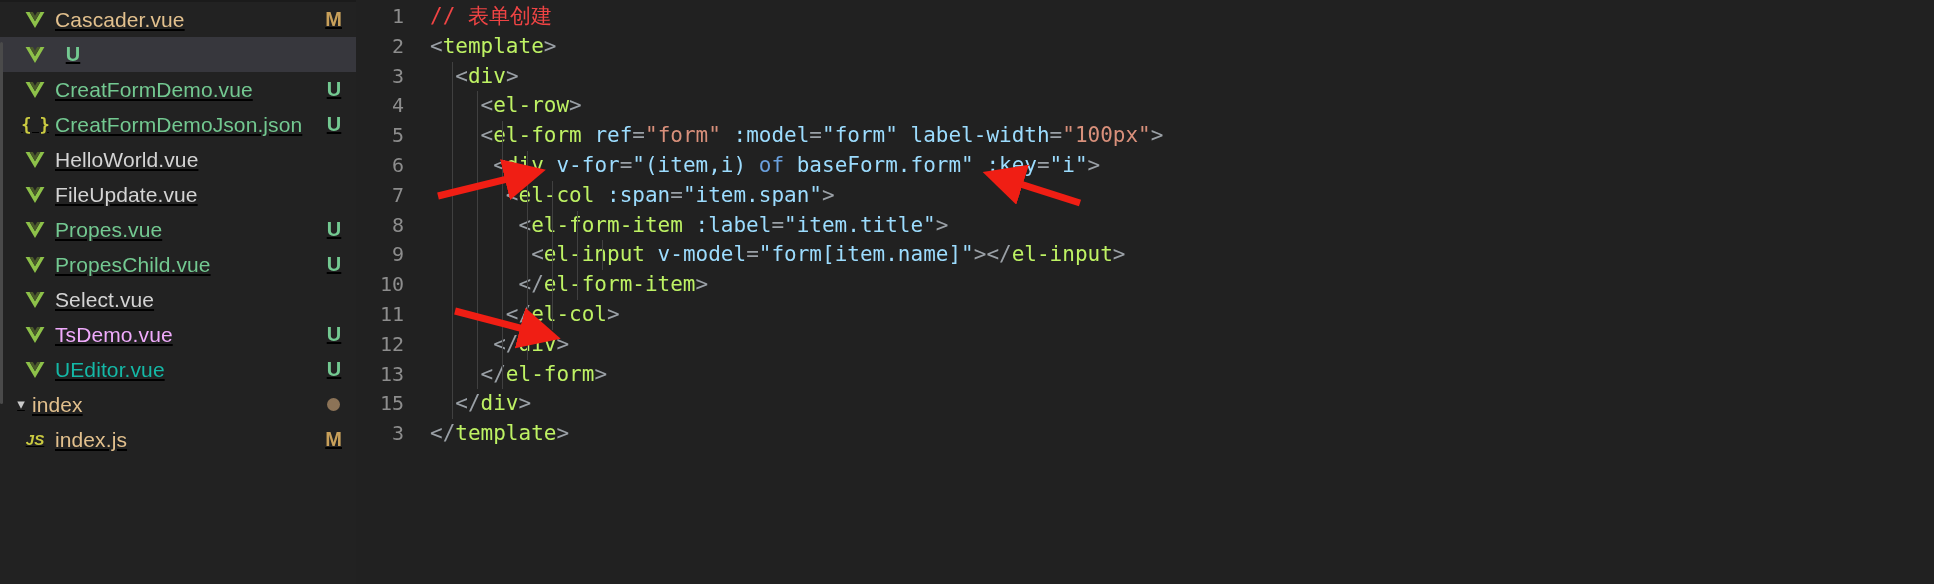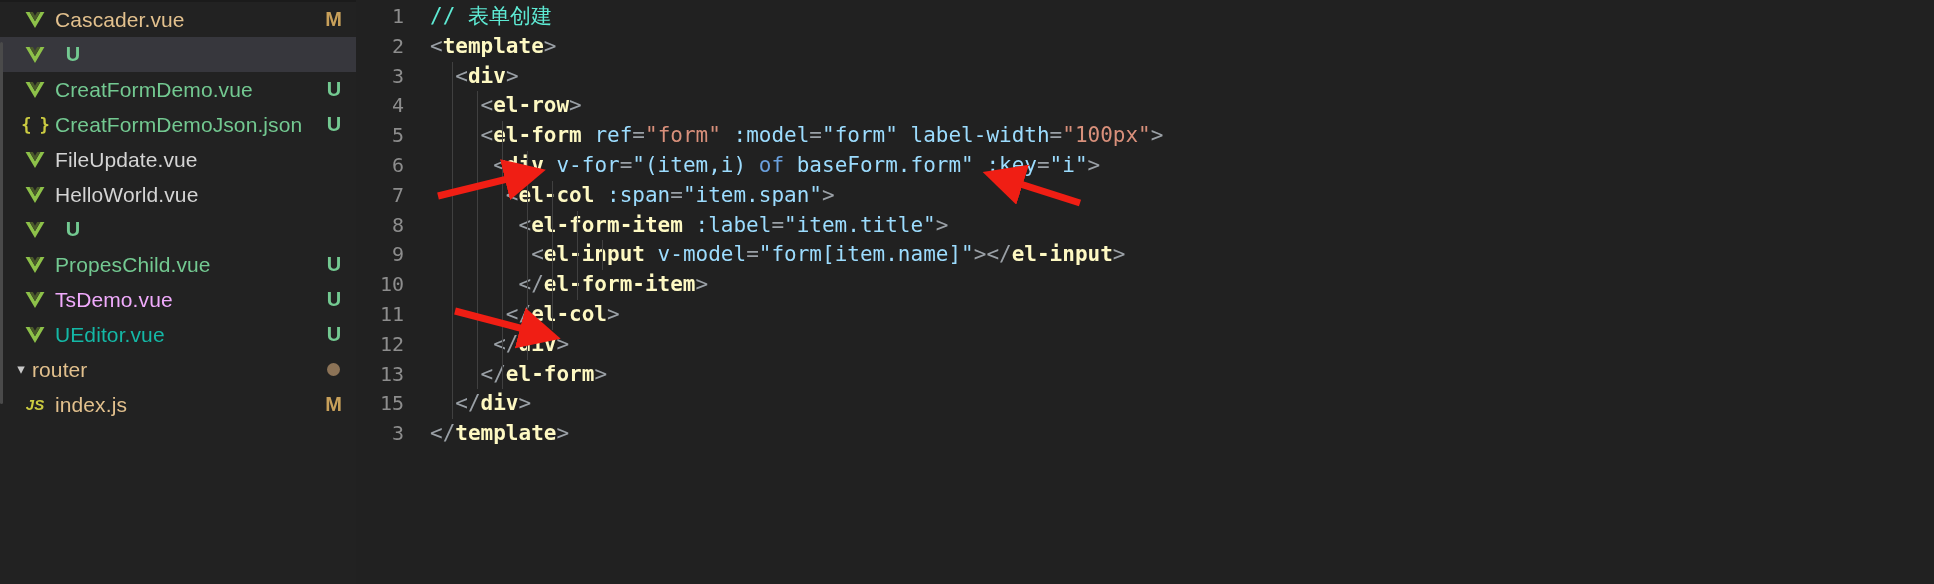--- a/index.html
+++ b/index.html
@@ -39,20 +39,21 @@
     height: 35px;
     display: flex;
     align-items: center;
     padding-left: 10px;
     padding-right: 14px;
     box-sizing: border-box;
     position: relative;
     white-space: nowrap;
     font-size: 21px;
     letter-spacing: 0.1px;
+    text-decoration: underline;
   }
   .tree-row.selected {
     background: #37373d;
   }
   .tree-row .indent {
     display: inline-block;
     width: 12px;
     flex: 0 0 auto;
   }
   .icon-box {
@@ -162,23 +163,23 @@
   
   .guide {
     position: absolute;
     width: 1px;
     background: #404040;
     top: 0;
     height: 29.8px;
   }
 
   
-  .t-comment { color: #5eead4; }
+  .t-comment { color: #ef4444; }
   .t-punct   { color: #9aa0a6; }
-  .t-tag     { color: #fef9c3; font-weight: bold; }
+  .t-tag     { color: #bef264; }
   .t-attr    { color: #9cdcfe; }
   .t-string  { color: #d9907b; }
   .t-strq    { color: #9cdcfe; }
   .t-kw      { color: #6aa0dd; }
   .t-plain   { color: #d4d4d4; }
 
   
   .arrow-svg {
     position: absolute;
     pointer-events: none;
@@ -242,40 +243,41 @@
           <span class="badge" style="color:#73c991">U</span>
         </div>
         <div class="tree-row">
           <span class="indent"></span>
           <span class="icon-box vue-icon">
             <svg width="22" height="18" viewBox="0 0 24 20">
               <path d="M1.5 1 L6 1 L12 11.5 L18 1 L22.5 1 L12 19 Z" fill="#8dc149"></path>
               <path d="M6.2 1 L9.6 1 L12 5.2 L14.4 1 L17.8 1 L12 11 Z" fill="#4a5a2a"></path>
             </svg>
           </span>
+          <span class="tree-label" style="color:#d4d4d4">HelloWorld.vue</span>
+        </div>
+        <div class="tree-row">
+          <span class="indent"></span>
+          <span class="icon-box vue-icon">
+            <svg width="22" height="18" viewBox="0 0 24 20">
+              <path d="M1.5 1 L6 1 L12 11.5 L18 1 L22.5 1 L12 19 Z" fill="#8dc149"></path>
+              <path d="M6.2 1 L9.6 1 L12 5.2 L14.4 1 L17.8 1 L12 11 Z" fill="#4a5a2a"></path>
+            </svg>
+          </span>
           <span class="tree-label" style="color:#d4d4d4">FileUpdate.vue</span>
         </div>
         <div class="tree-row">
           <span class="indent"></span>
           <span class="icon-box vue-icon">
             <svg width="22" height="18" viewBox="0 0 24 20">
               <path d="M1.5 1 L6 1 L12 11.5 L18 1 L22.5 1 L12 19 Z" fill="#8dc149"></path>
               <path d="M6.2 1 L9.6 1 L12 5.2 L14.4 1 L17.8 1 L12 11 Z" fill="#4a5a2a"></path>
             </svg>
           </span>
-          <span class="tree-label" style="color:#d4d4d4">HelloWorld.vue</span>
-        </div>
-        <div class="tree-row">
-          <span class="indent"></span>
-          <span class="icon-box vue-icon">
-            <svg width="22" height="18" viewBox="0 0 24 20">
-              <path d="M1.5 1 L6 1 L12 11.5 L18 1 L22.5 1 L12 19 Z" fill="#8dc149"></path>
-              <path d="M6.2 1 L9.6 1 L12 5.2 L14.4 1 L17.8 1 L12 11 Z" fill="#4a5a2a"></path>
-            </svg>
-          </span>
+          <span class="tree-label" style="color:#73c991">Propes.vue</span>
           <span class="badge" style="color:#73c991">U</span>
         </div>
         <div class="tree-row">
           <span class="indent"></span>
           <span class="icon-box vue-icon">
             <svg width="22" height="18" viewBox="0 0 24 20">
               <path d="M1.5 1 L6 1 L12 11.5 L18 1 L22.5 1 L12 19 Z" fill="#8dc149"></path>
               <path d="M6.2 1 L9.6 1 L12 5.2 L14.4 1 L17.8 1 L12 11 Z" fill="#4a5a2a"></path>
             </svg>
           </span>
@@ -283,37 +285,47 @@
           <span class="badge" style="color:#73c991">U</span>
         </div>
         <div class="tree-row">
           <span class="indent"></span>
           <span class="icon-box vue-icon">
             <svg width="22" height="18" viewBox="0 0 24 20">
               <path d="M1.5 1 L6 1 L12 11.5 L18 1 L22.5 1 L12 19 Z" fill="#8dc149"></path>
               <path d="M6.2 1 L9.6 1 L12 5.2 L14.4 1 L17.8 1 L12 11 Z" fill="#4a5a2a"></path>
             </svg>
           </span>
+          <span class="tree-label" style="color:#d4d4d4">Select.vue</span>
+        </div>
+        <div class="tree-row">
+          <span class="indent"></span>
+          <span class="icon-box vue-icon">
+            <svg width="22" height="18" viewBox="0 0 24 20">
+              <path d="M1.5 1 L6 1 L12 11.5 L18 1 L22.5 1 L12 19 Z" fill="#8dc149"></path>
+              <path d="M6.2 1 L9.6 1 L12 5.2 L14.4 1 L17.8 1 L12 11 Z" fill="#4a5a2a"></path>
+            </svg>
+          </span>
           <span class="tree-label" style="color:#f0abfc">TsDemo.vue</span>
           <span class="badge" style="color:#73c991">U</span>
         </div>
         <div class="tree-row">
           <span class="indent"></span>
           <span class="icon-box vue-icon">
             <svg width="22" height="18" viewBox="0 0 24 20">
               <path d="M1.5 1 L6 1 L12 11.5 L18 1 L22.5 1 L12 19 Z" fill="#8dc149"></path>
               <path d="M6.2 1 L9.6 1 L12 5.2 L14.4 1 L17.8 1 L12 11 Z" fill="#4a5a2a"></path>
             </svg>
           </span>
           <span class="tree-label" style="color:#14b8a6">UEditor.vue</span>
           <span class="badge" style="color:#73c991">U</span>
         </div>
         <div class="tree-row">
           <span class="chevron-icon">▾</span>
-          <span class="tree-label" style="color:#e2c08d">router</span>
+          <span class="tree-label" style="color:#e2c08d">index</span>
           <span class="dot-badge" style="background:#8c7357"></span>
         </div>
         <div class="tree-row">
           <span class="indent"></span>
           <span class="icon-box js-icon">JS</span>
           <span class="tree-label" style="color:#e2c08d">index.js</span>
           <span class="badge" style="color:#c8a05a">M</span>
         </div>
       </div>
     <div class="scroll-nub"></div>

